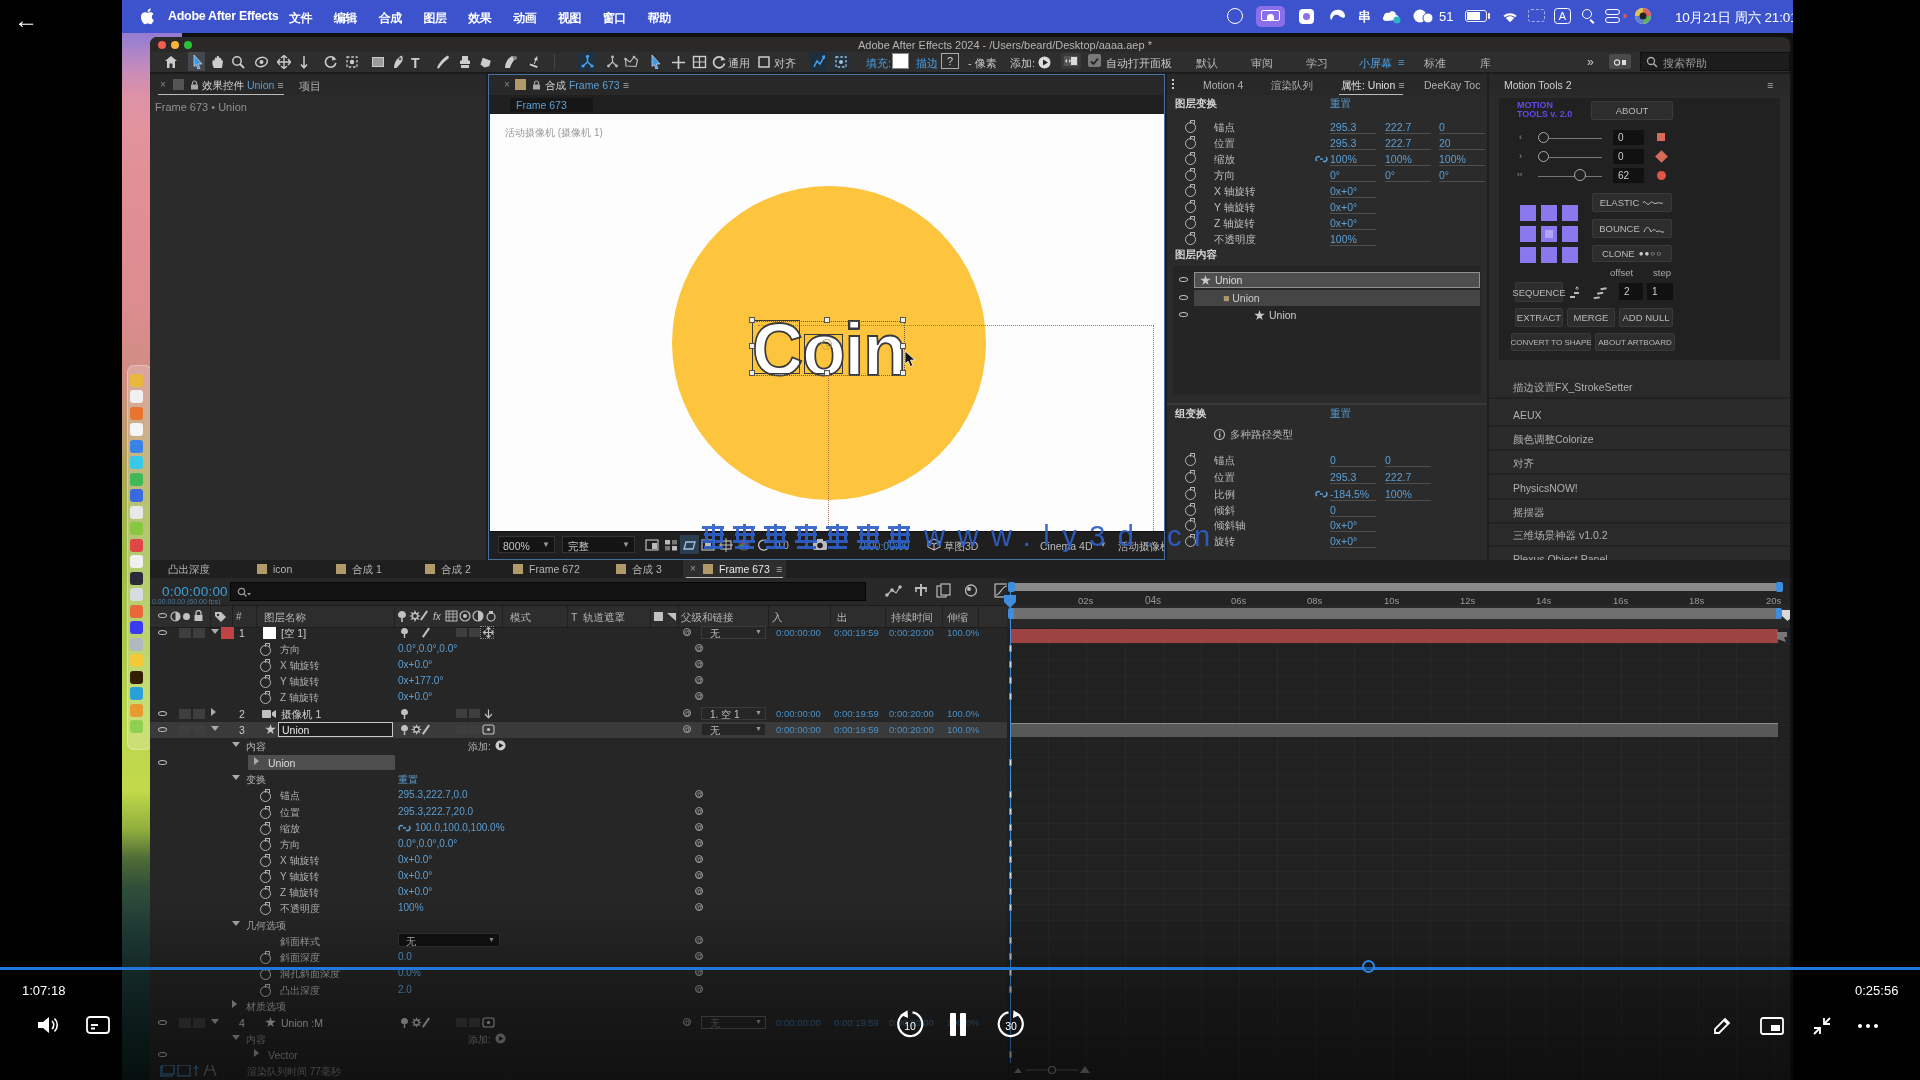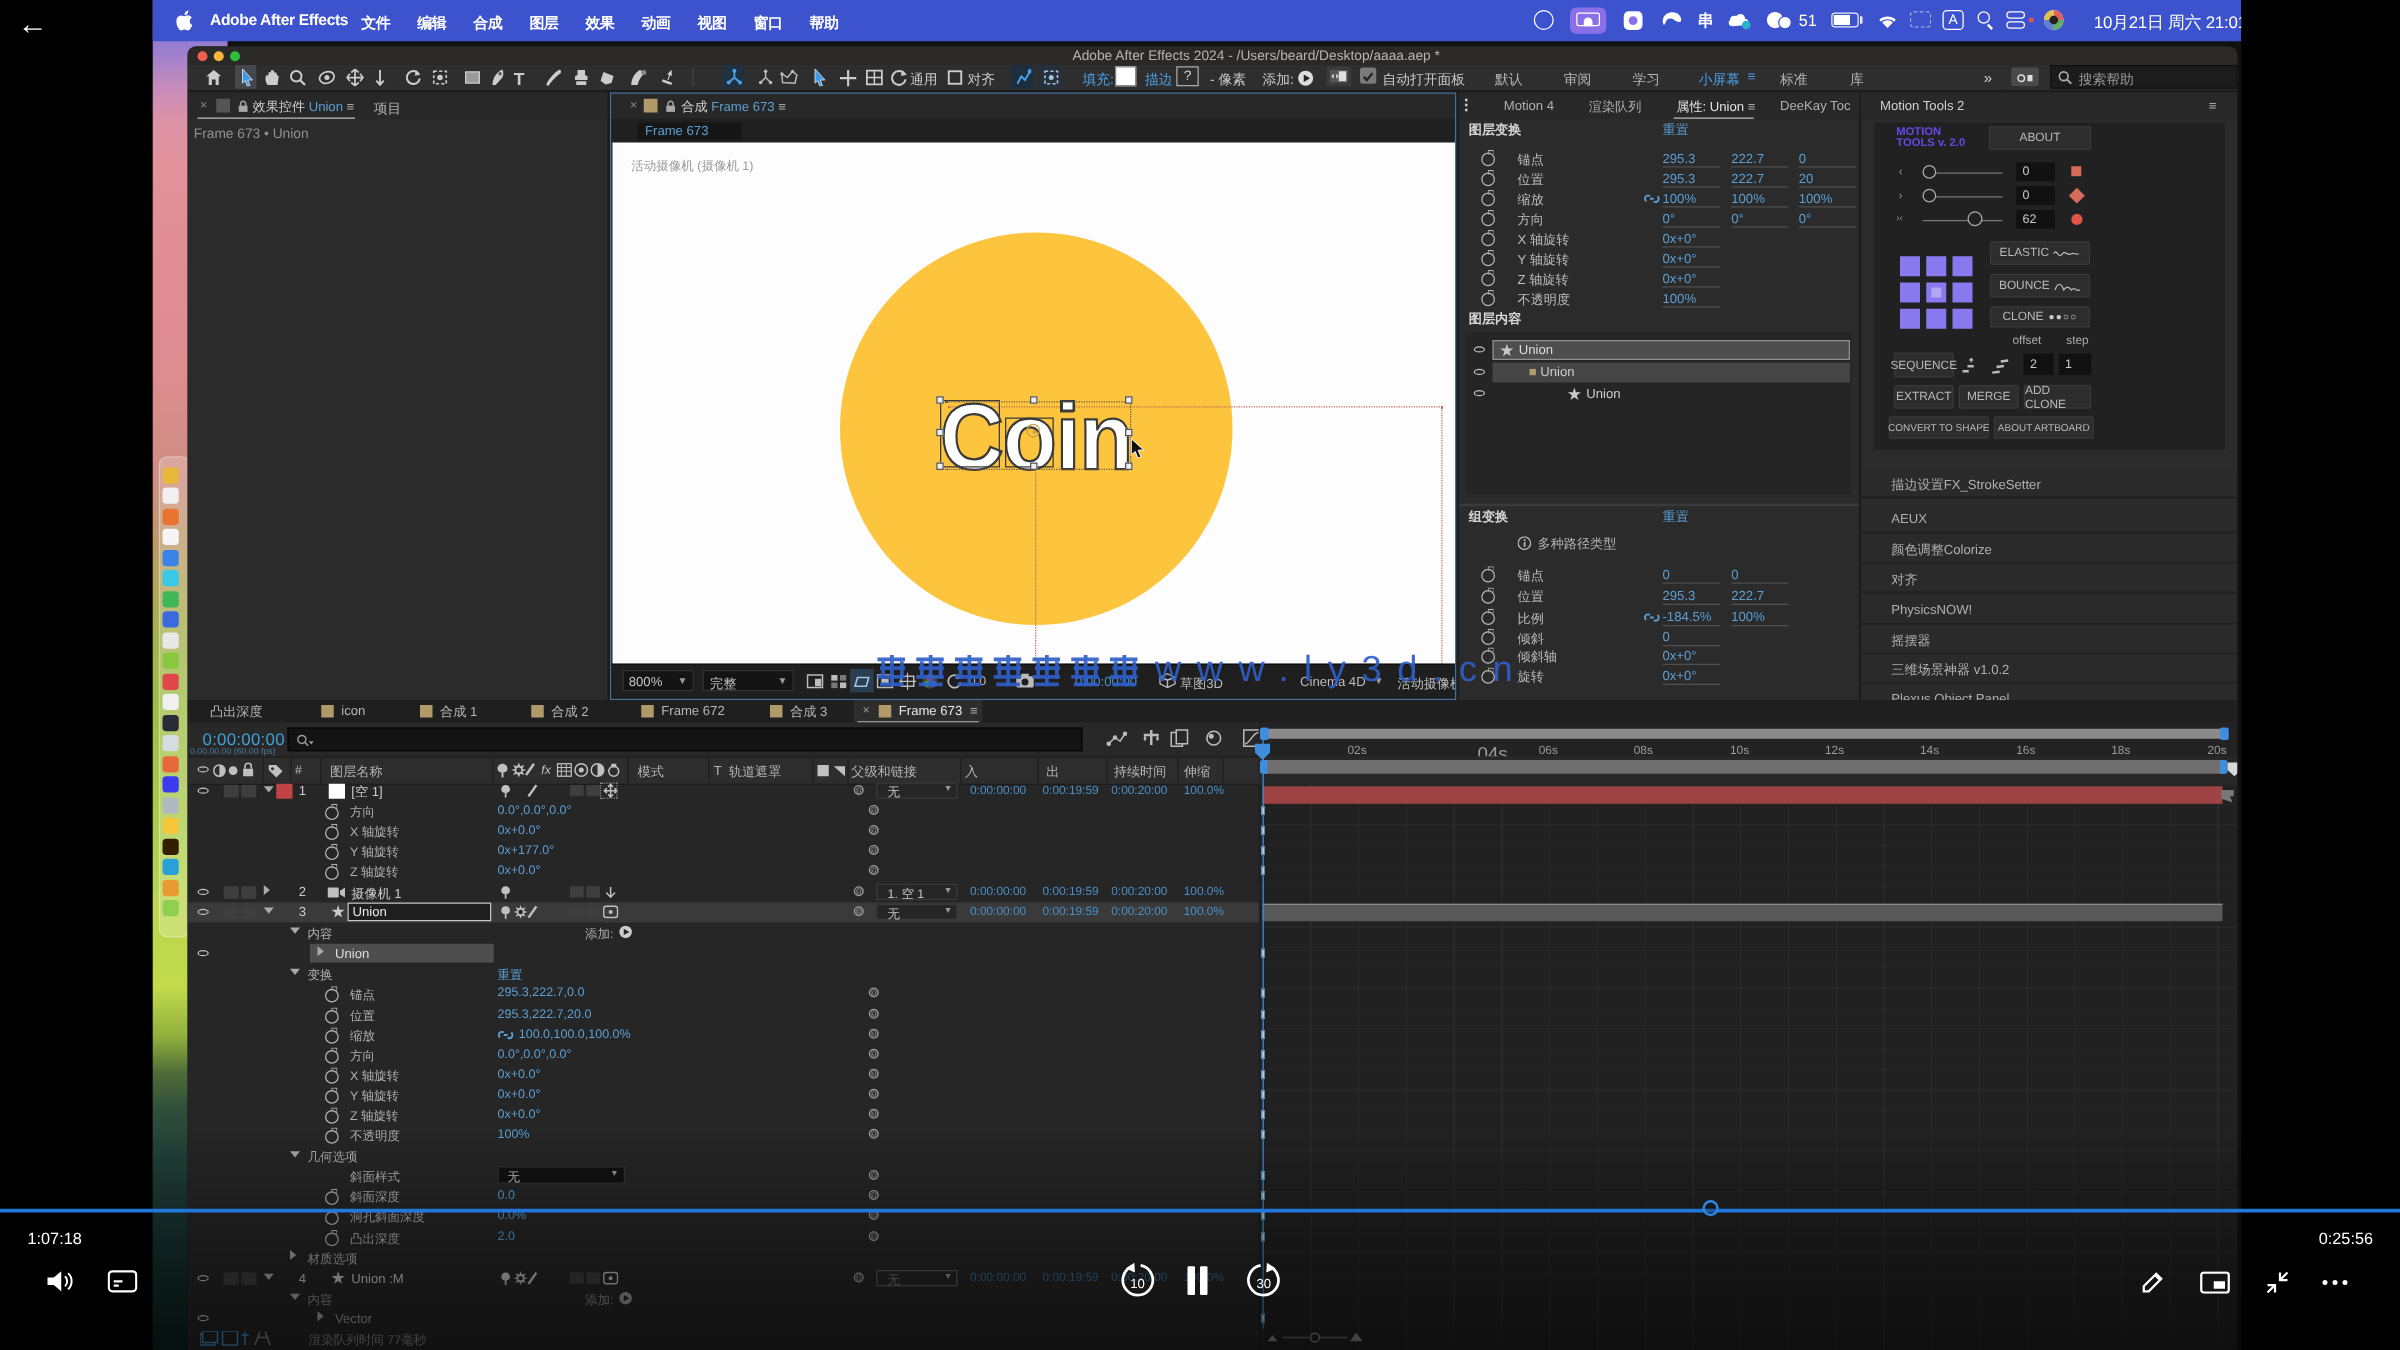--- a/index.html
+++ b/index.html
@@ -525,21 +525,21 @@
           </svg>
         <svg class="a" style="left:103px;top:211px" width="20" height="14">
             <path fill="#bbb" d="M1 11 L7 11 L7 13 L1 13z M5 7 L11 7 L11 9 L5 9z M9 3 L15 3 L15 5 L9 5z" transform="rotate(-8 10 7)"></path>
           </svg>
         <div class="a" style="left:130px;top:209px;width:24px;height:17px;background:#111"></div>
         <div class="a t" style="left:135px;top:212px;color:#ccc;font-size:10px">2</div>
         <div class="a" style="left:158px;top:209px;width:26px;height:17px;background:#111"></div>
         <div class="a t" style="left:163px;top:212px;color:#ccc;font-size:10px">1</div>
         <div class="pbtn" style="left:26px;top:234px;width:48px;height:19px">EXTRACT</div>
         <div class="pbtn" style="left:78px;top:234px;width:48px;height:19px">MERGE</div>
-        <div class="pbtn" style="left:130px;top:234px;width:54px;height:19px">ADD CLONE</div>
+        <div class="pbtn" style="left:130px;top:234px;width:54px;height:19px">ADD NULL</div>
         <div class="pbtn t" style="left:22px;top:259px;width:80px;height:18px;font-size:8px">CONVERT TO SHAPE</div>
         <div class="pbtn t" style="left:106px;top:259px;width:80px;height:18px;font-size:8px">ABOUT ARTBOARD</div>
 
         <div class="a" style="left:0;top:303px;width:301px;height:22px;background:#2a2a2a;border-bottom:2px solid #222"></div>
           <div class="a t" style="left:24px;top:307px;color:#b0b0b0;font-size:10.5px">描边设置FX_StrokeSetter</div>
         <div class="a" style="left:0;top:331px;width:301px;height:22px;background:#2a2a2a;border-bottom:2px solid #222"></div>
           <div class="a t" style="left:24px;top:335px;color:#b0b0b0;font-size:10.5px">AEUX</div>
         <div class="a" style="left:0;top:355px;width:301px;height:22px;background:#2a2a2a;border-bottom:2px solid #222"></div>
           <div class="a t" style="left:24px;top:359px;color:#b0b0b0;font-size:10.5px">颜色调整Colorize</div>
         <div class="a" style="left:0;top:379px;width:301px;height:22px;background:#2a2a2a;border-bottom:2px solid #222"></div>
@@ -603,21 +603,21 @@
         <svg class="a" style="left:844px;top:23px" width="15" height="15">
             <rect x="1" y="1" width="13" height="13" fill="none" stroke="#bbb" stroke-width="1.2"></rect>
             <path fill="none" stroke="#bbb" stroke-width="1.2" d="M2 12 C6 12 8 3 13 3"></path>
           </svg>
         <div class="a" style="left:857px;top:18px;width:783px;height:27px;background:#232323"></div>
         <div class="a" style="left:860px;top:23px;width:772px;height:8px;background:#8a8a8a;border-radius:4px"></div>
         <div class="a" style="left:858px;top:22px;width:7px;height:10px;background:#3e8edd;border-radius:2px"></div>
         <div class="a" style="left:1626px;top:22px;width:7px;height:10px;background:#3e8edd;border-radius:2px"></div>
         <div class="a t" style="left:928px;top:35px;color:#9a9a9a;font-size:9.5px">02s</div>
         <div class="a" style="left:937px;top:47px;width:1px;height:4px;background:#777"></div>
-        <div class="a t" style="left:1032px;top:35px;color:#9a9a9a;font-size:15px">04s</div>
+        <div class="a t" style="left:995px;top:35px;color:#9a9a9a;font-size:10px">04s</div>
         <div class="a" style="left:1013px;top:47px;width:1px;height:4px;background:#777"></div>
         <div class="a t" style="left:1081px;top:35px;color:#9a9a9a;font-size:9.5px">06s</div>
         <div class="a" style="left:1090px;top:47px;width:1px;height:4px;background:#777"></div>
         <div class="a t" style="left:1157px;top:35px;color:#9a9a9a;font-size:9.5px">08s</div>
         <div class="a" style="left:1166px;top:47px;width:1px;height:4px;background:#777"></div>
         <div class="a t" style="left:1234px;top:35px;color:#9a9a9a;font-size:9.5px">10s</div>
         <div class="a" style="left:1243px;top:47px;width:1px;height:4px;background:#777"></div>
         <div class="a t" style="left:1310px;top:35px;color:#9a9a9a;font-size:9.5px">12s</div>
         <div class="a" style="left:1319px;top:47px;width:1px;height:4px;background:#777"></div>
         <div class="a t" style="left:1386px;top:35px;color:#9a9a9a;font-size:9.5px">14s</div>

